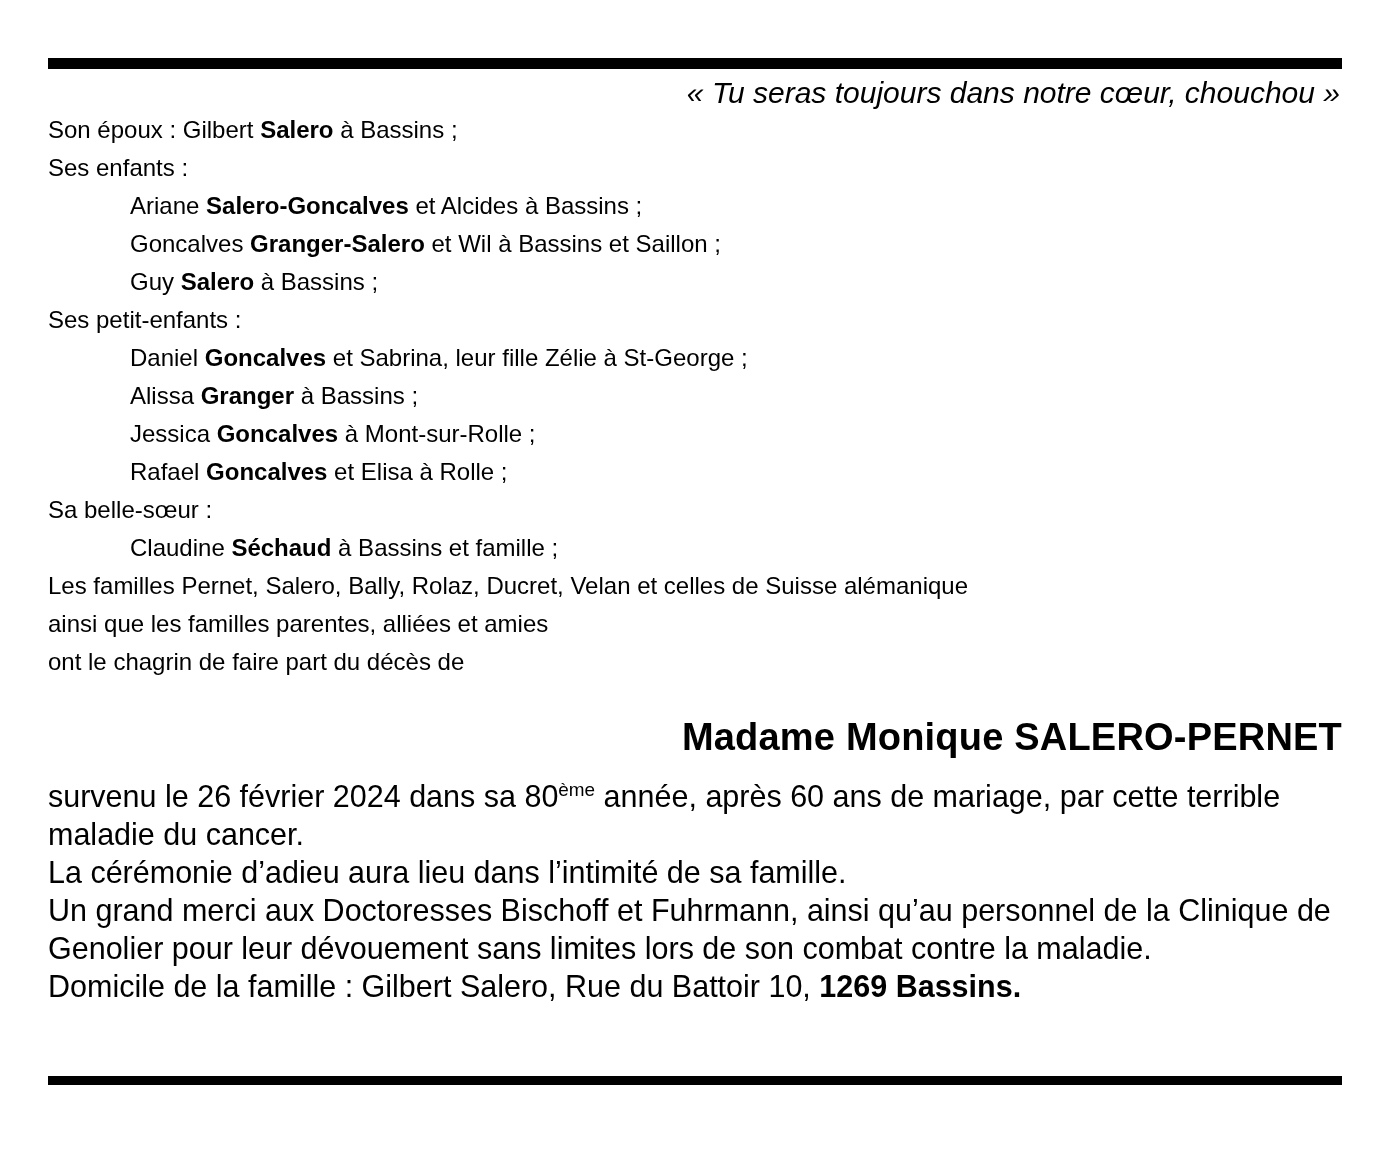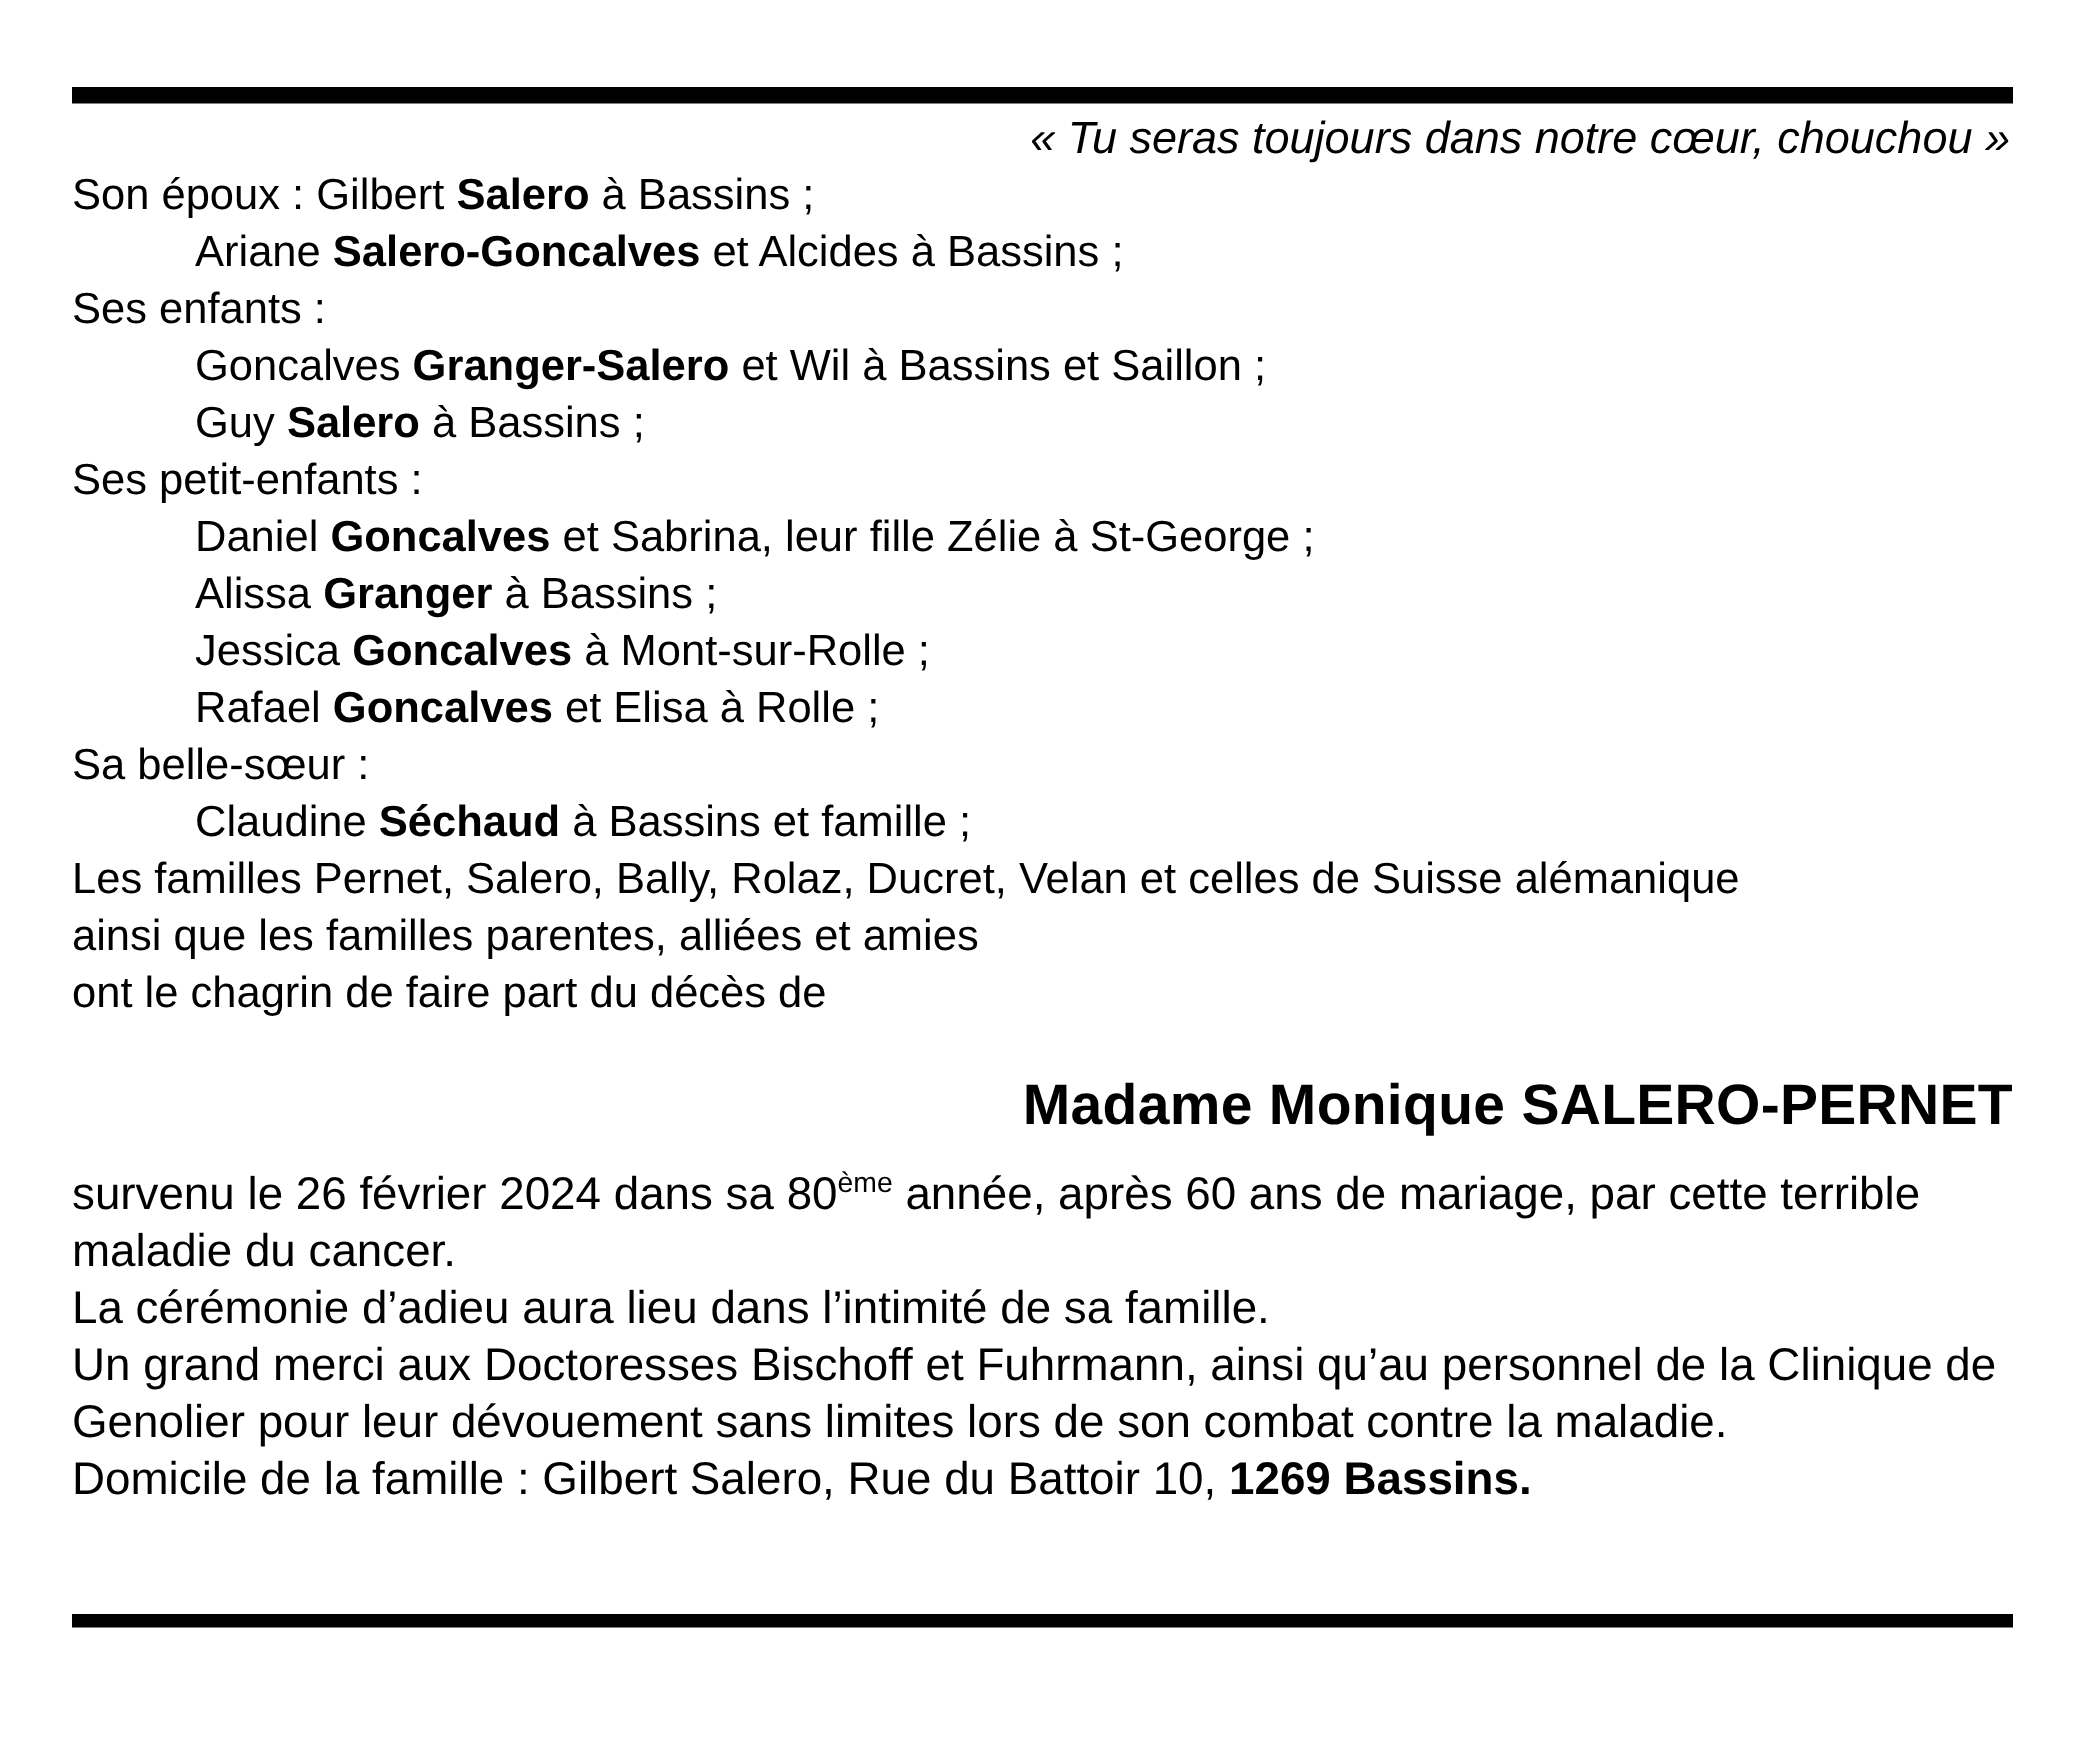--- a/index.html
+++ b/index.html
@@ -45,21 +45,21 @@
   }
   .epigraph {
     text-align: right;
     font-style: italic;
     font-size: 30px;
     line-height: 1.24;
     white-space: nowrap;
     padding-right: 2px;
   }
   .line {
-    font-size: 29px;
+    font-size: 24px;
     line-height: 38px;
     white-space: nowrap;
   }
   .indent {
     padding-left: 82px;
   }
   .wrapline {
     font-size: 30.5px;
     line-height: 38px;
   }
@@ -90,23 +90,23 @@
 <div class="page">
 
   <div class="rule-top"></div>
 
   <div class="content">
 
     <div class="epigraph">« Tu seras toujours dans notre cœur, chouchou »</div>
 
     <div class="line"><span>Son époux : Gilbert </span><b>Salero</b><span> à Bassins ;</span></div>
 
+    <div class="line">Ses enfants :</div>
+
     <div class="line indent"><span>Ariane </span><b>Salero-Goncalves</b><span> et Alcides à Bassins ;</span></div>
-
-    <div class="line">Ses enfants :</div>
     <div class="line indent"><span>Goncalves </span><b>Granger-Salero</b><span> et Wil à Bassins et Saillon ;</span></div>
     <div class="line indent"><span>Guy </span><b>Salero</b><span> à Bassins ;</span></div>
 
     <div class="line">Ses petit-enfants :</div>
 
     <div class="line indent"><span>Daniel </span><b>Goncalves</b><span> et Sabrina, leur fille Zélie à St-George ;</span></div>
     <div class="line indent"><span>Alissa </span><b>Granger</b><span> à Bassins ;</span></div>
     <div class="line indent"><span>Jessica </span><b>Goncalves</b><span> à Mont-sur-Rolle ;</span></div>
     <div class="line indent"><span>Rafael </span><b>Goncalves</b><span> et Elisa à Rolle ;</span></div>
 

